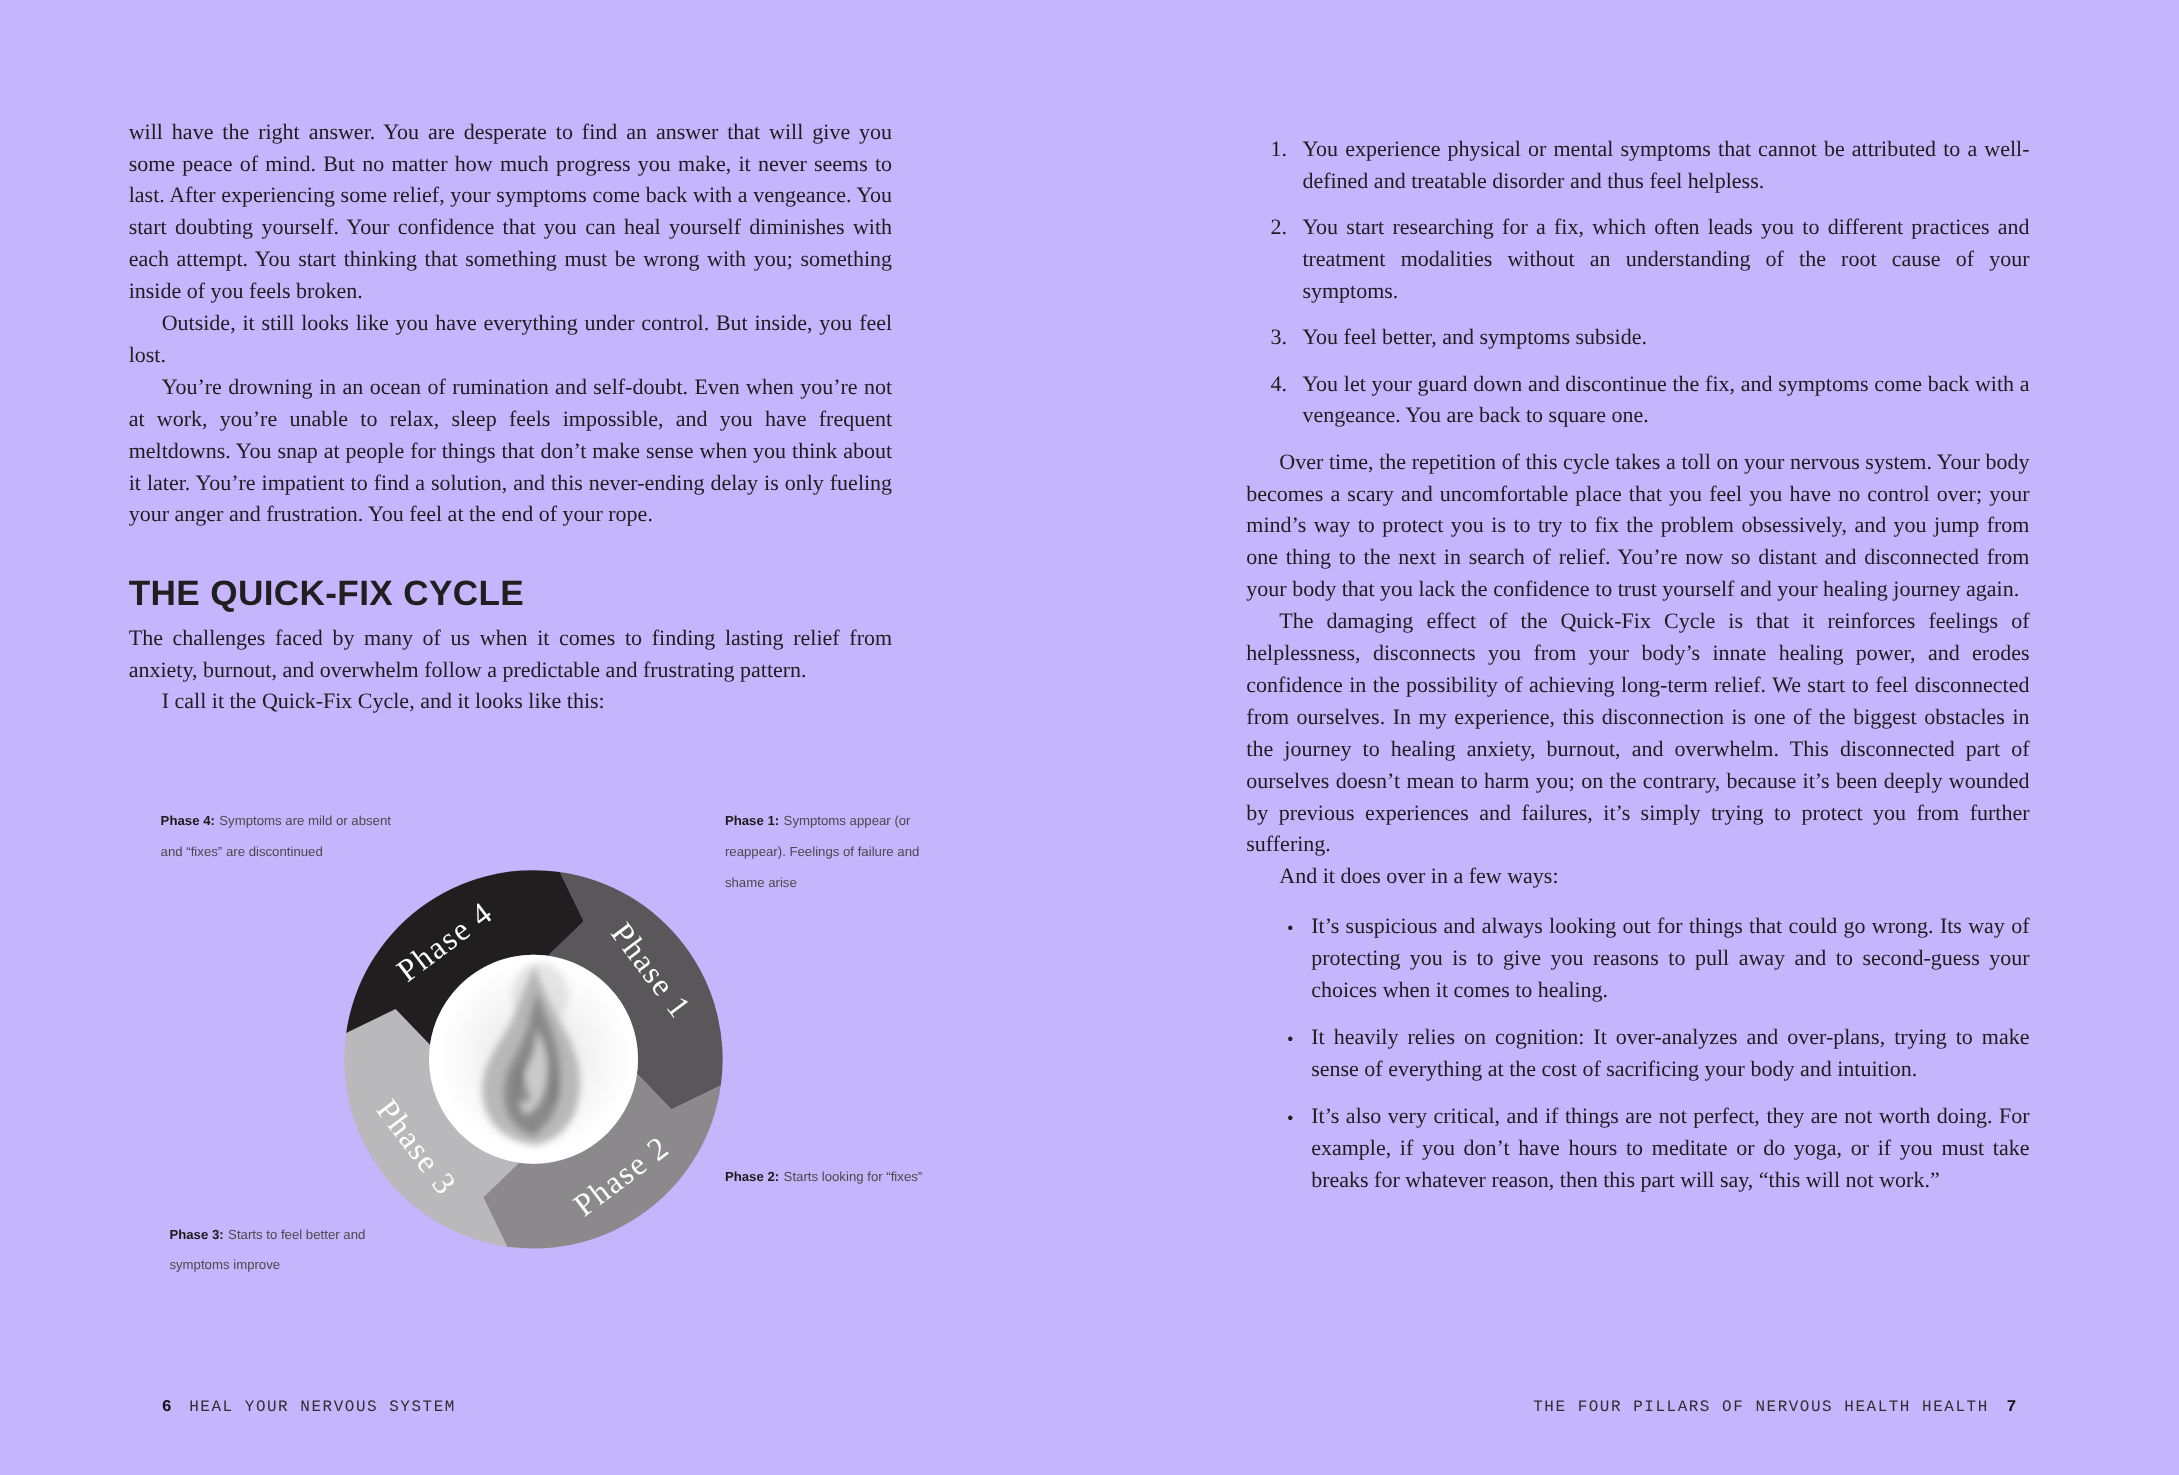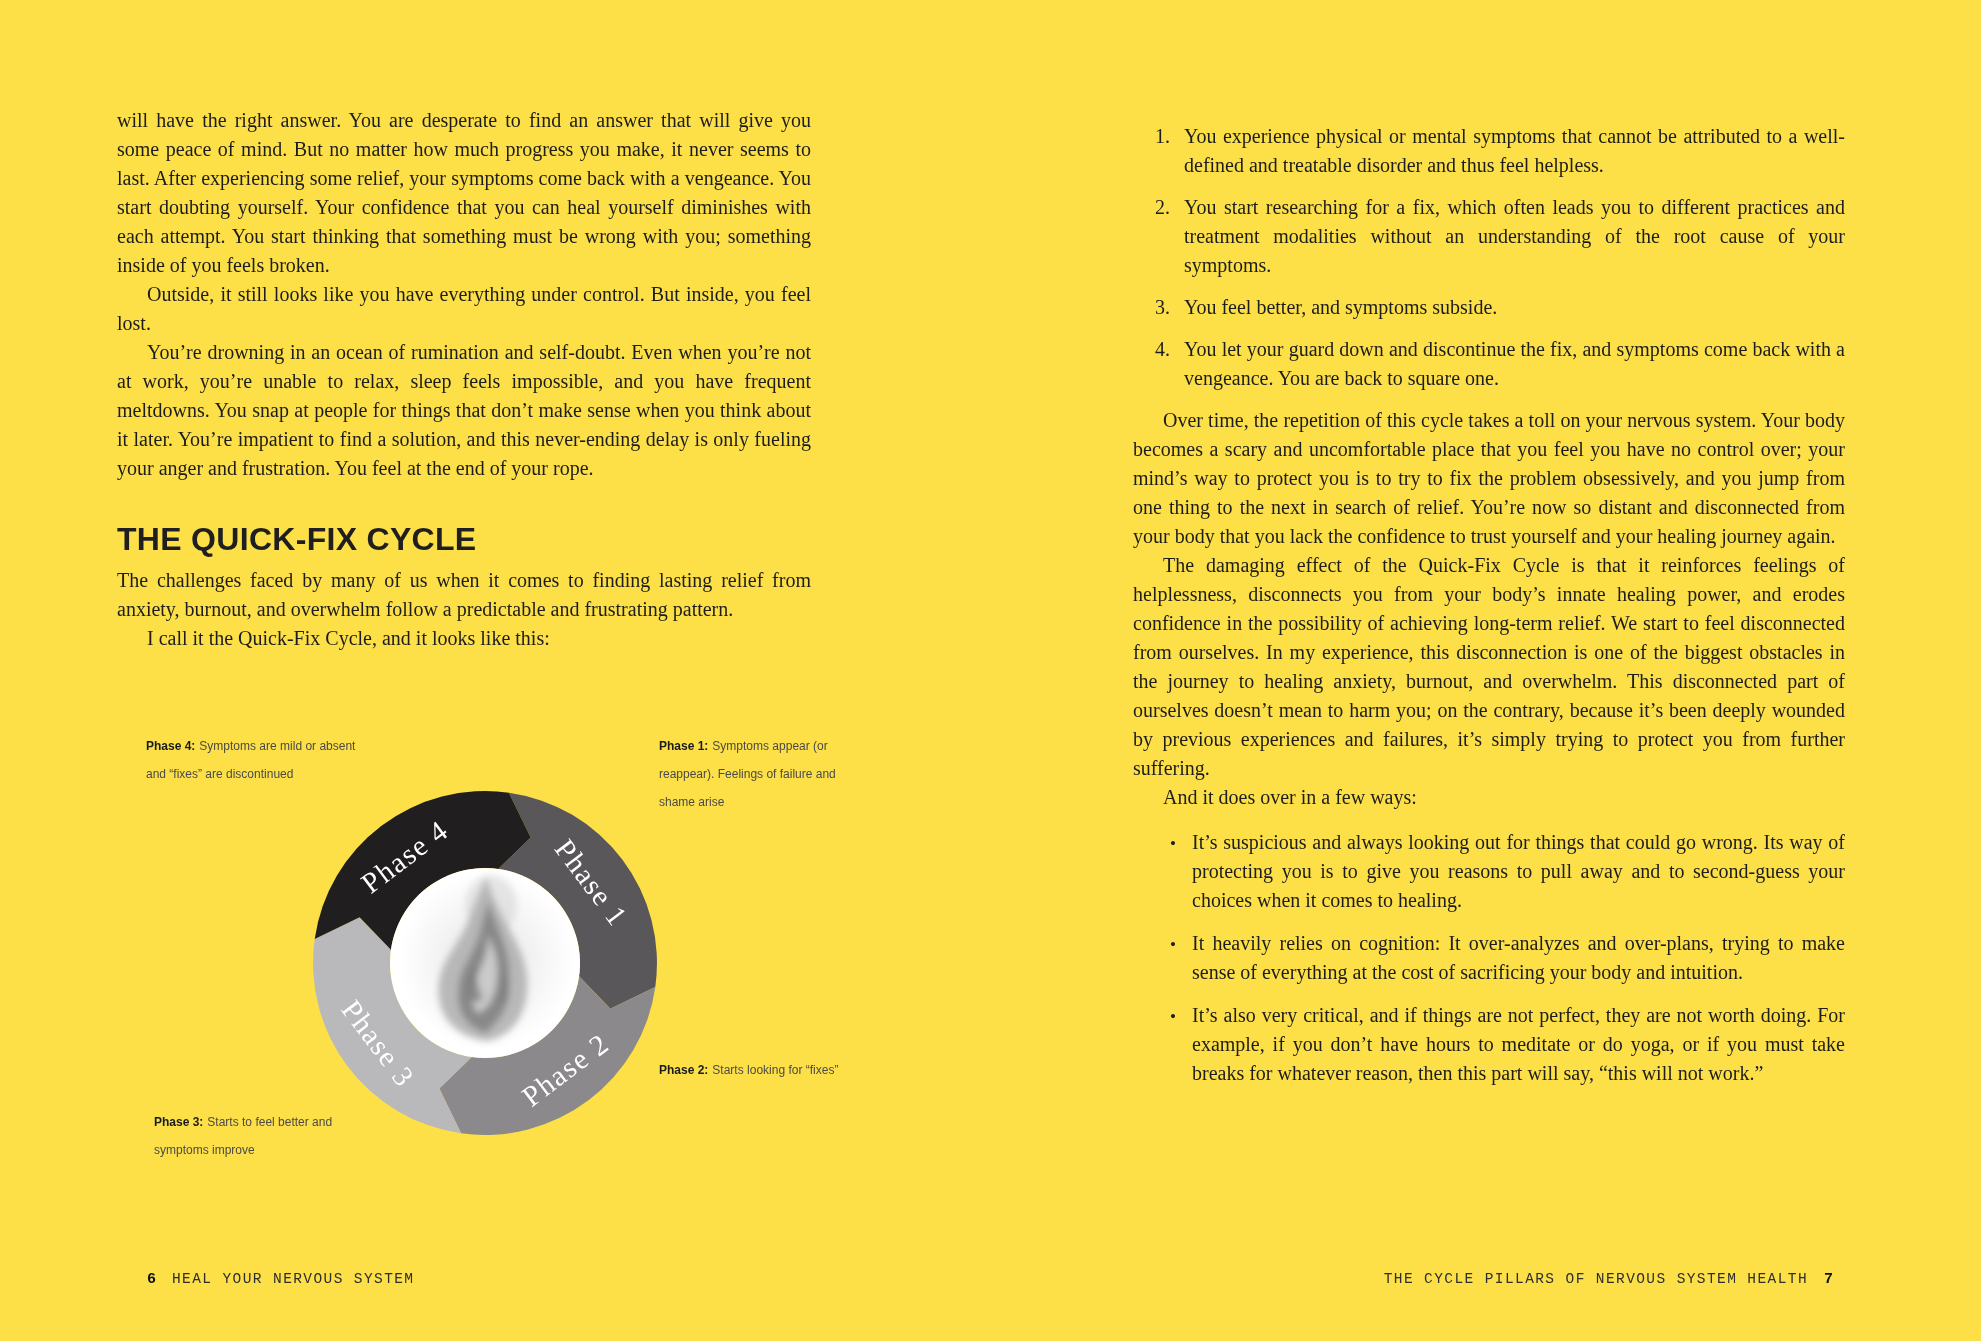--- a/index.html
+++ b/index.html
@@ -1,21 +1,21 @@
 <!DOCTYPE html>
 <html><head>
 <meta charset="utf-8">
 <style>
   html,body{margin:0;padding:0;}
   body{
     width:1981px;height:1341px;position:relative;background:#ffffff;
     font-family:"Liberation Serif", serif;color:#1d1d1d;
     -webkit-font-smoothing:antialiased;
   }
-  .spread{position:absolute;inset:0;background:#fde047;overflow:hidden;}
+  .spread{position:absolute;inset:0;background:#c4b5fd;overflow:hidden;}
 
   
   .col-left{position:absolute;left:117px;top:106px;width:694px;}
   .col-right{position:absolute;left:1133px;top:106px;width:712px;}
   p.body{font-size:20px;line-height:29px;text-align:justify;margin:0;hyphens:auto;}
   p.indent{text-indent:30px;}
   h2.sec{
     font-family:"Liberation Sans", sans-serif;font-weight:bold;font-size:32px;
     letter-spacing:.3px;color:#1f1f1f;margin:38px 0 8px 0;
   }
@@ -166,17 +166,17 @@
           <span>It heavily relies on cognition: It over-analyzes and over-plans, trying to make sense of everything at the cost of sacrificing your body and intuition.</span>
         </li>
         <li>
           <span class="mk">•</span>
           <span>It’s also very critical, and if things are not perfect, they are not worth doing. For example, if you don’t have hours to meditate or do yoga, or if you must take breaks for whatever reason, then this part will say, “this will not work.”</span>
         </li>
       </ul>
     </div>
 
     <div class="footer footer-right">
-      <span class="rt">THE CYCLE PILLARS OF NERVOUS SYSTEM HEALTH</span><span class="pg">7</span>
+      <span class="rt">THE FOUR PILLARS OF NERVOUS HEALTH HEALTH</span><span class="pg">7</span>
     </div>
   </section>
 
 </div>
 
 </body></html>

